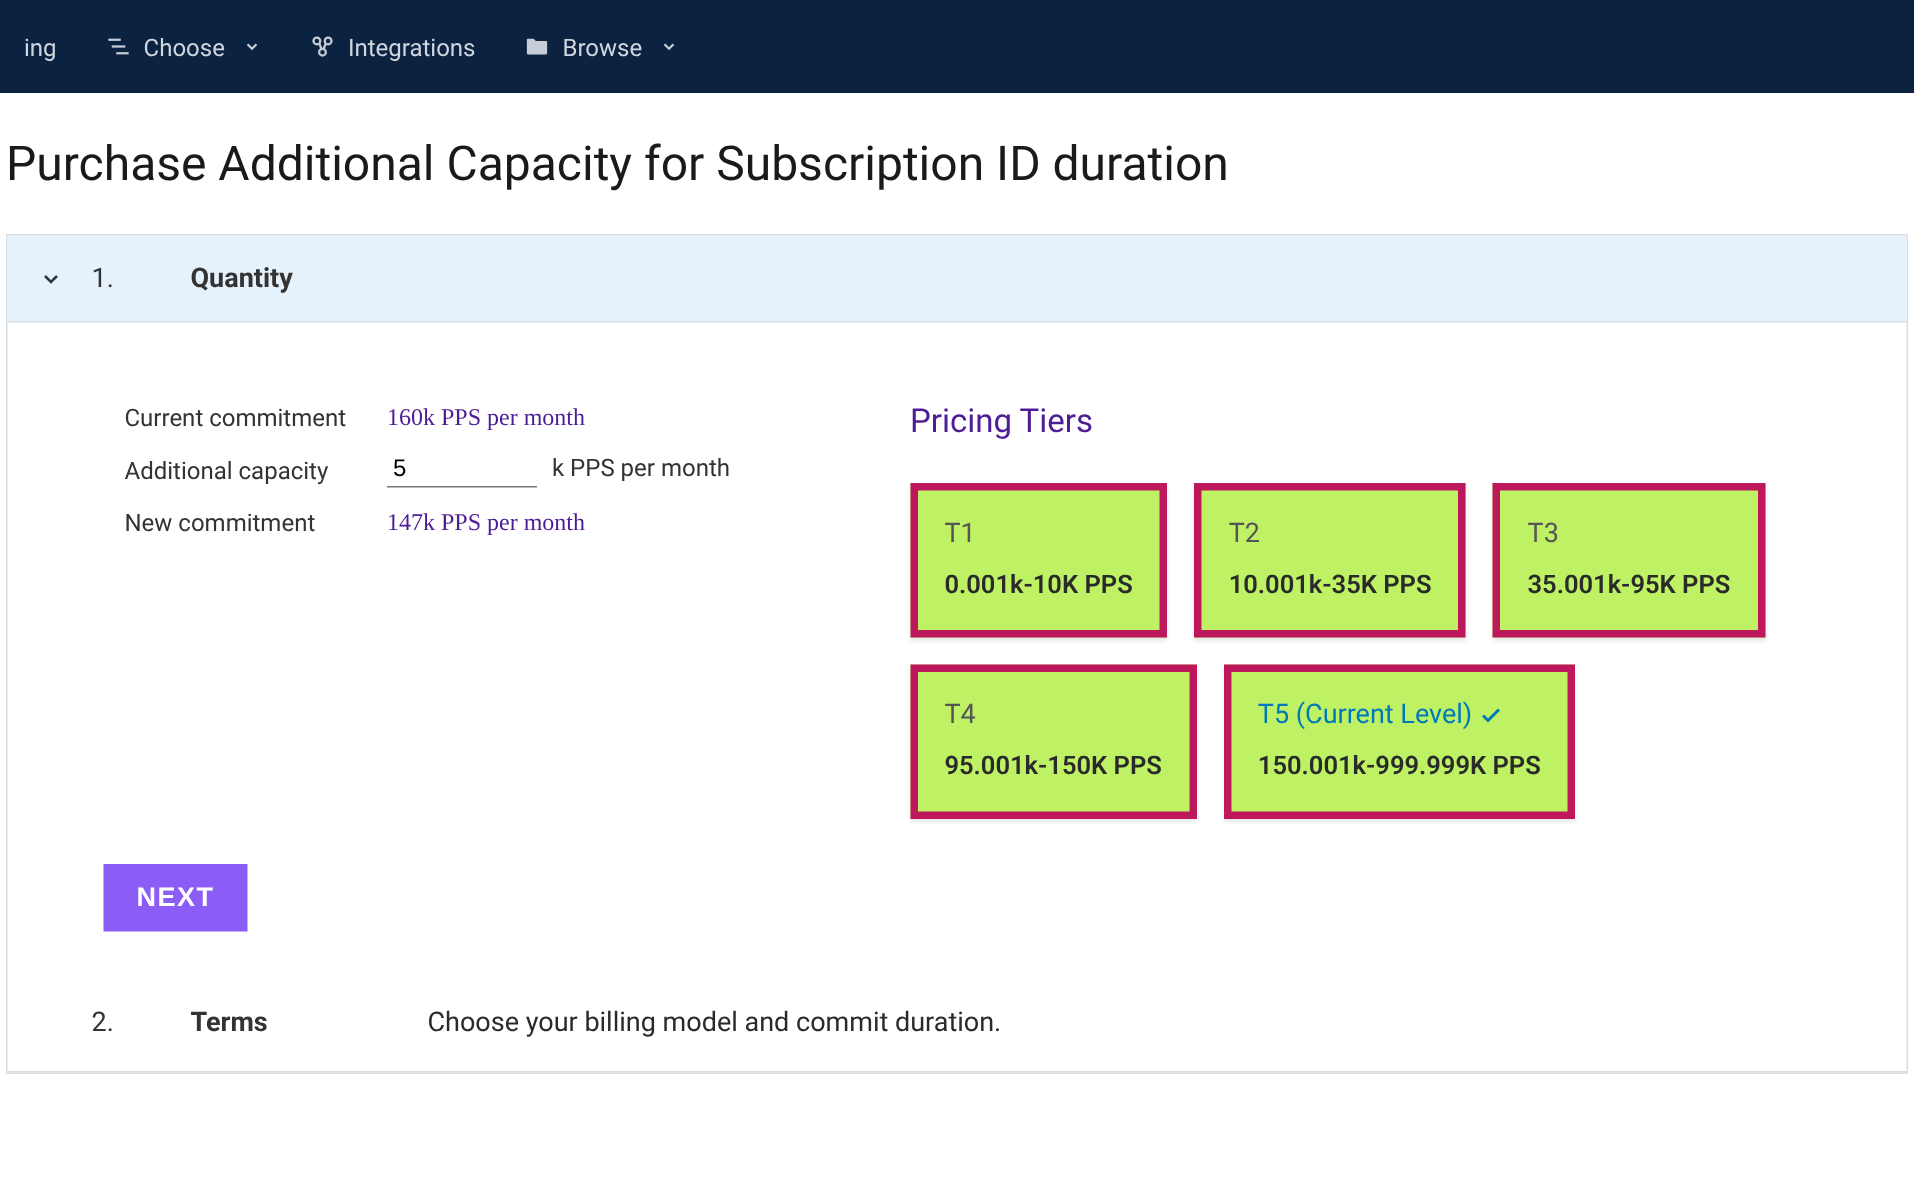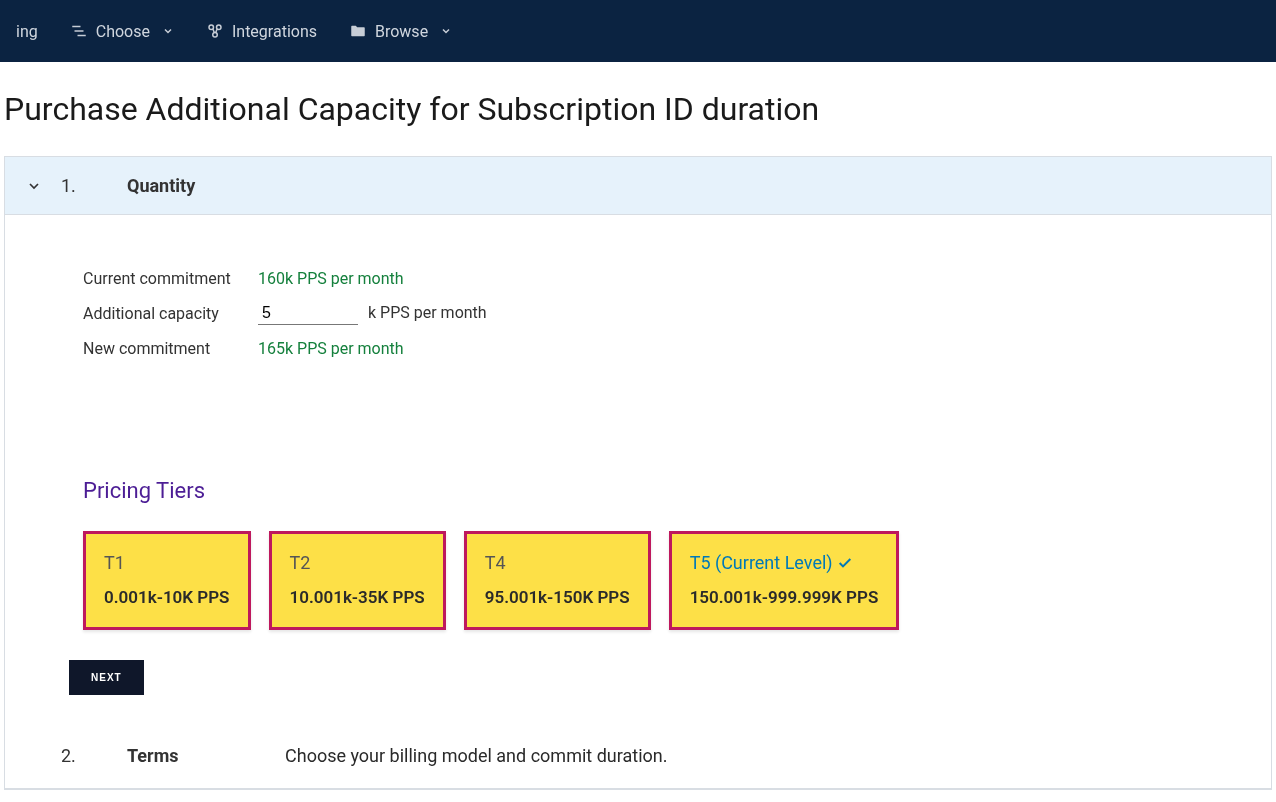--- a/index.html
+++ b/index.html
@@ -73,35 +73,35 @@
     }
     .step-desc {
       font-weight: 400;
       color: #2a2a2a;
     }
     .step-body {
       padding: 54px 60px 30px 78px;
       display: flex;
       gap: 120px;
       align-items: flex-start;
-      flex-direction: column;
     }
     .commit-table {
       display: grid;
       grid-template-columns: 175px auto;
       row-gap: 14px;
       align-items: center;
       font-size: 16px;
       color: #333333;
     }
     .commit-label {
       color: #333333;
     }
     .commit-value {
-      color: #15803d;
+      color: #4c1d95;
+      font-family: Liberation Serif, serif;
     }
     .capacity-input-wrap {
       display: flex;
       align-items: baseline;
       gap: 10px;
     }
     .capacity-input {
       width: 100px;
       border: none;
       border-bottom: 1px solid #777;
@@ -118,25 +118,25 @@
       font-weight: 400;
       color: #4c1d95;
       margin-bottom: 28px;
     }
     .tiers-grid {
       display: flex;
       flex-wrap: wrap;
       gap: 18px;
     }
     .tier-card {
-      border: 3px solid #be185d;
+      border: 5px solid #be185d;
       box-shadow: 0 2px 3px rgba(0,0,0,0.1);
       padding: 18px 18px 20px 18px;
       min-width: 155px;
-      background: #fde047;
+      background: #bef264;
     }
     .tier-name {
       font-size: 18px;
       color: #555;
       margin-bottom: 14px;
       display: flex;
       align-items: center;
       gap: 4px;
     }
     .tier-name.current {
@@ -147,25 +147,25 @@
       font-weight: 600;
       color: #2a2a2a;
     }
     .check-icon {
       display: inline-flex;
     }
     .step-footer {
       padding: 0 0 28px 64px;
     }
     .next-btn {
-      background: #0f172a;
+      background: #8b5cf6;
       color: #ffffff;
       border: none;
       padding: 12px 22px;
-      font-size: 10px;
+      font-size: 18px;
       font-weight: 600;
       letter-spacing: 1px;
       cursor: pointer;
     }
     .step2 {
       padding: 22px 20px;
     }
     .step2 .step-chevron {
       visibility: hidden;
     }
@@ -241,37 +241,43 @@
       <div class="commit-label">Current commitment</div>
       <div class="commit-value">160k PPS per month</div>
 
       <div class="commit-label">Additional capacity</div>
       <div class="capacity-input-wrap">
         <input class="capacity-input" type="text" value="5" style="">
         <span>k PPS per month</span>
       </div>
 
       <div class="commit-label">New commitment</div>
-      <div class="commit-value">165k PPS per month</div>
+      <div class="commit-value">147k PPS per month</div>
     </div>
 
     <div class="tiers-section">
       <div class="tiers-heading">Pricing Tiers</div>
       <div class="tiers-grid" id="tiers-grid">
           <div class="tier-card">
             <div class="tier-name">
               <span>T1</span>
             </div>
             <div class="tier-range">0.001k-10K PPS</div>
           </div>
           <div class="tier-card">
             <div class="tier-name">
               <span>T2</span>
             </div>
             <div class="tier-range">10.001k-35K PPS</div>
+          </div>
+          <div class="tier-card">
+            <div class="tier-name">
+              <span>T3</span>
+            </div>
+            <div class="tier-range">35.001k-95K PPS</div>
           </div>
           <div class="tier-card">
             <div class="tier-name">
               <span>T4</span>
             </div>
             <div class="tier-range">95.001k-150K PPS</div>
           </div>
           <div class="tier-card">
             <div class="tier-name current">
               <span>T5 (Current Level)</span>

